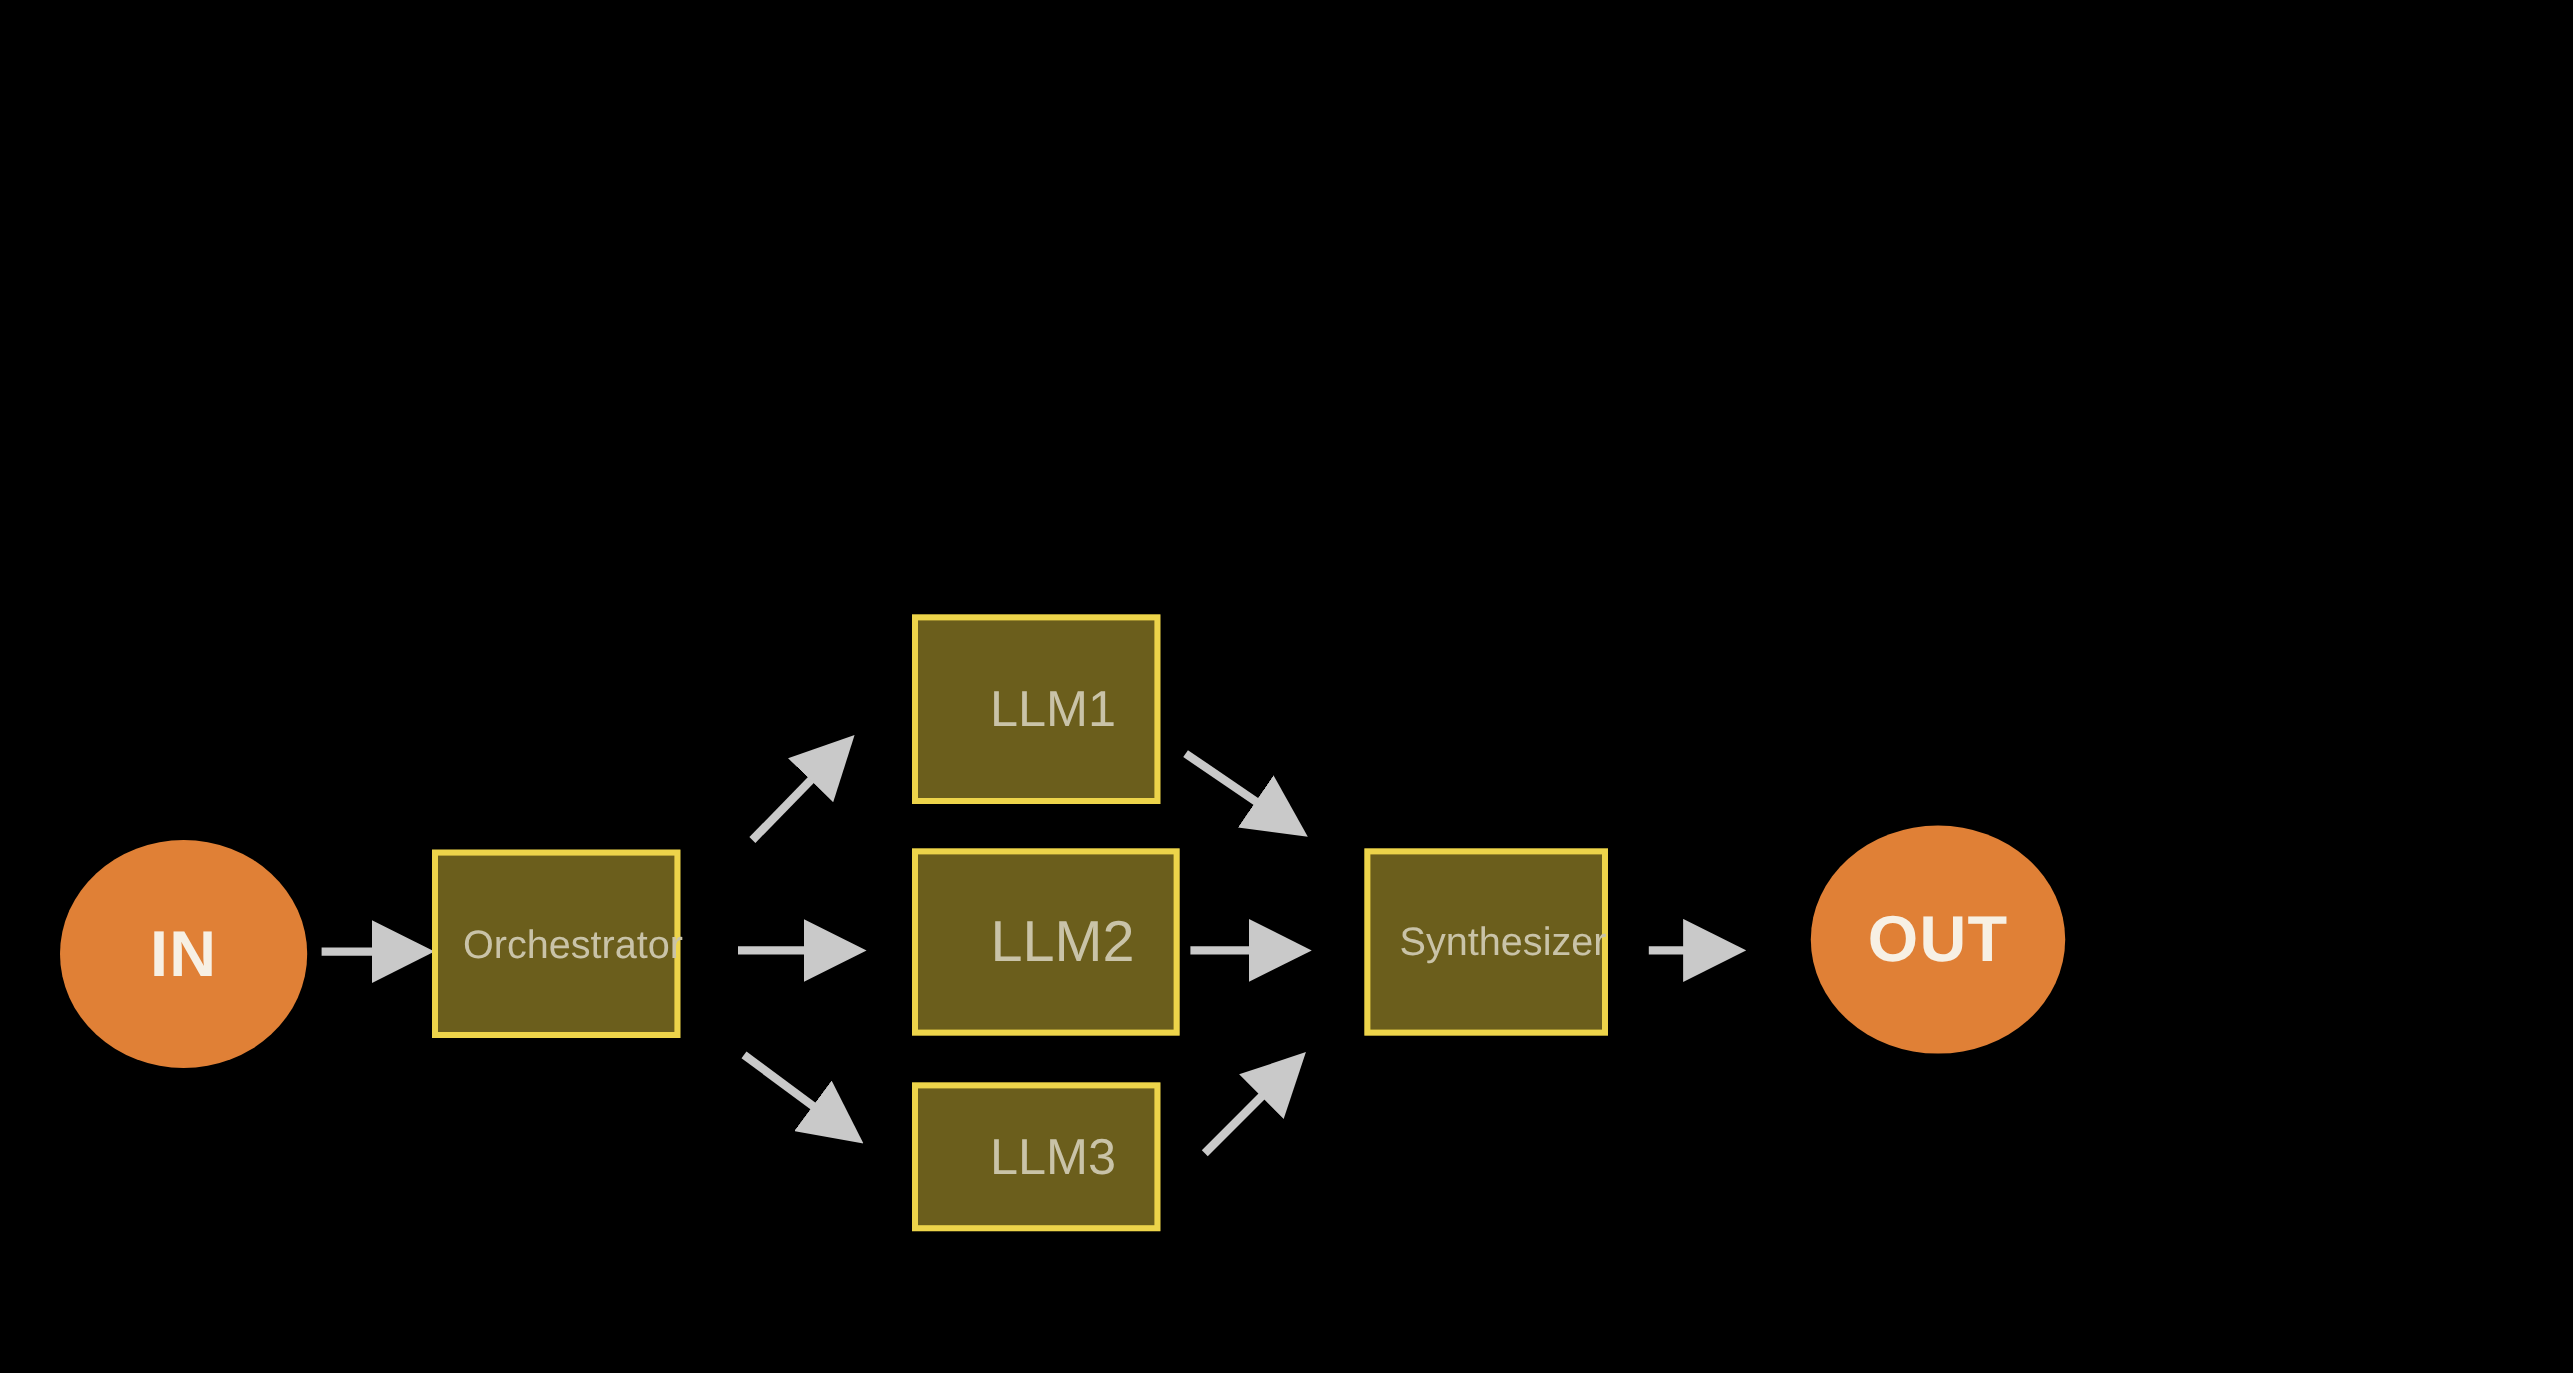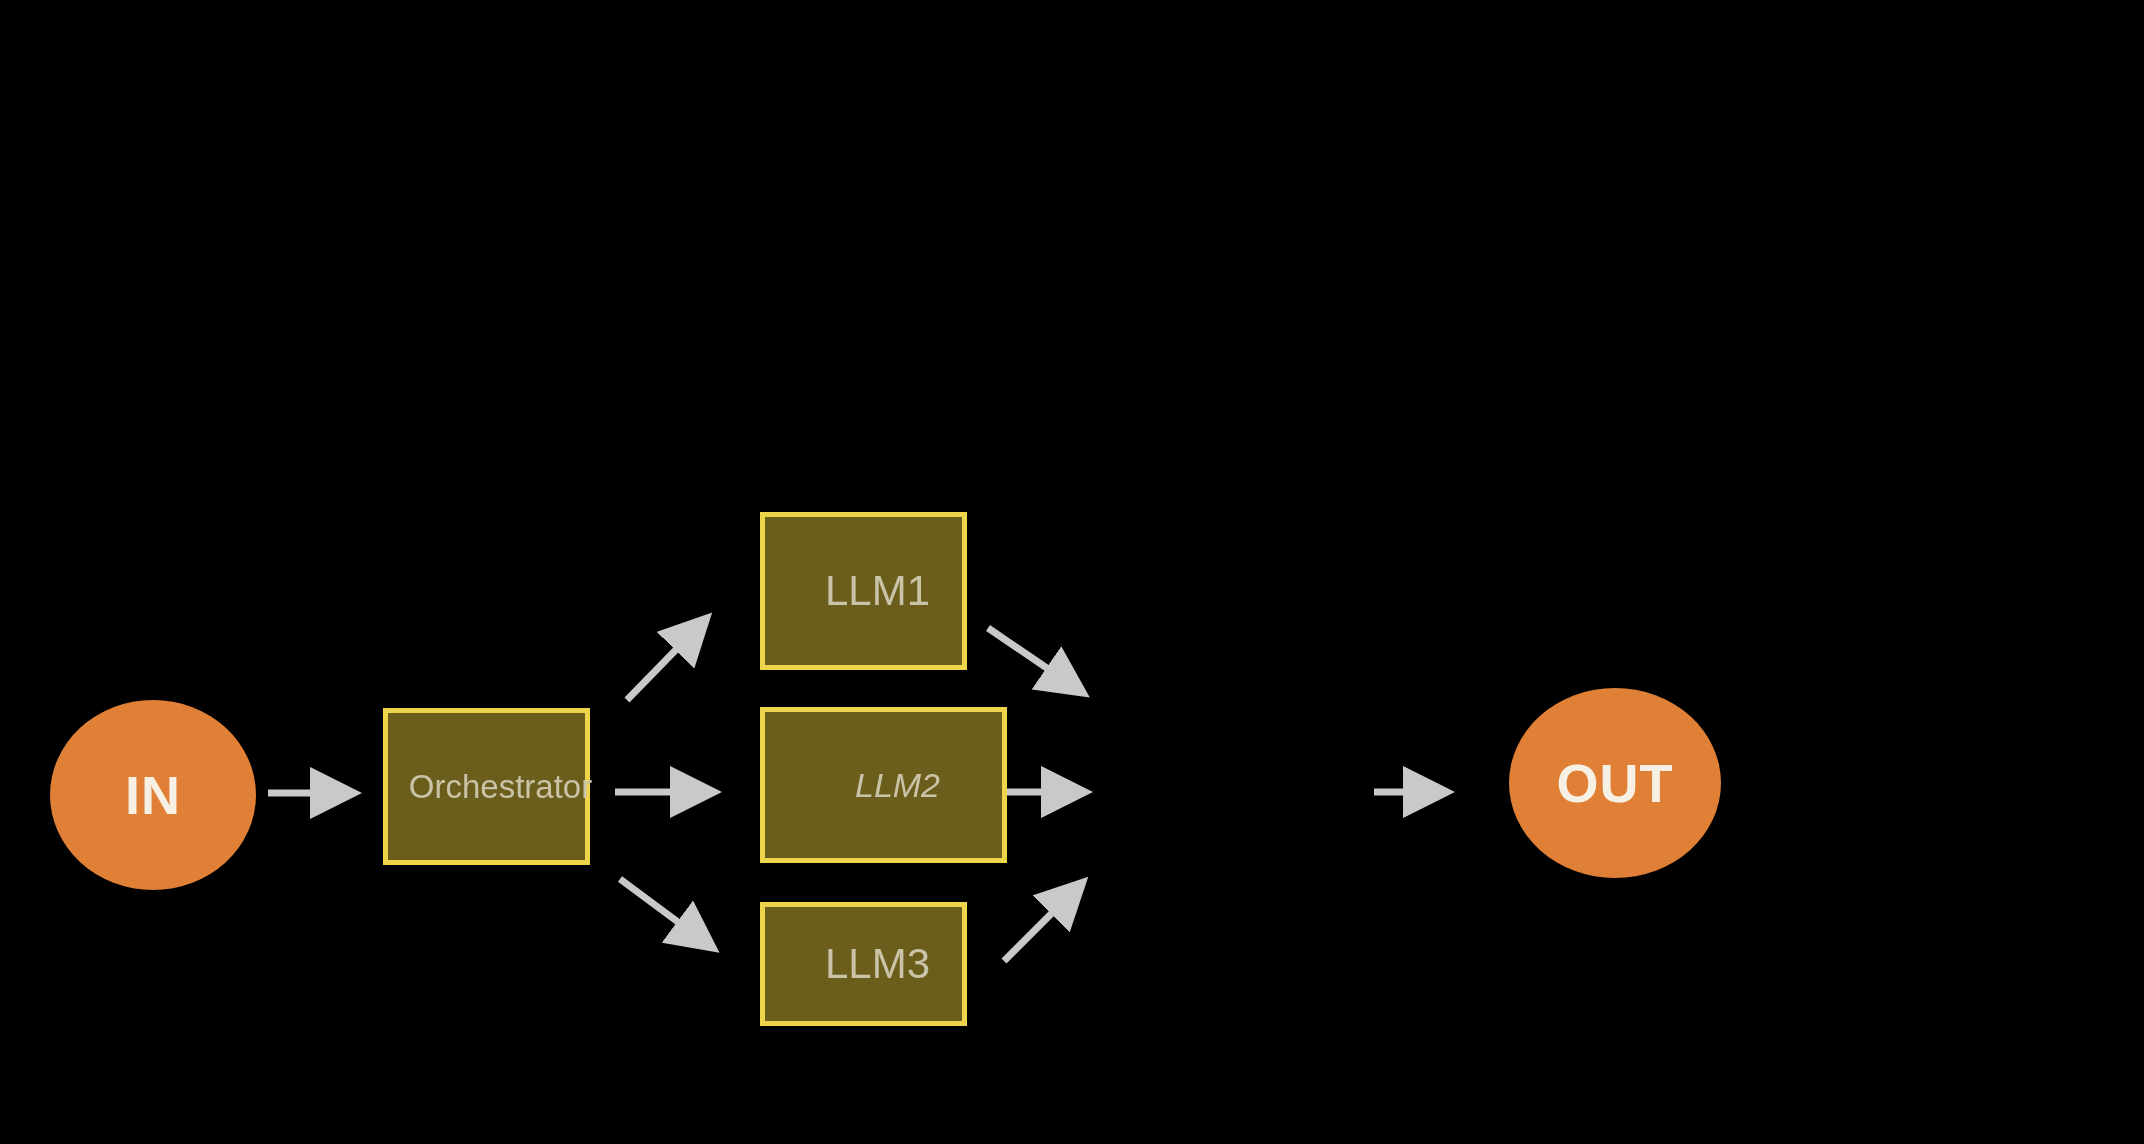--- a/index.html
+++ b/index.html
@@ -75,23 +75,23 @@
   .box {
     background: var(--box-fill, #6B5E1C);
     border: 5px solid var(--box-border, #EDD44A);
     color: var(--box-text, #C9C3A8);
     font-weight: normal;
     padding-left: 28px;
   }
 
   .n-in          { left: 50px;   top: 700px; width: 206px; height: 190px; }
   .n-out         { left: 1509px; top: 688px; width: 212px; height: 190px; }
-  .n-orchestrator{ left: 383px;  top: 708px; width: 207px; height: 157px; font-size: 33px; }
+  .n-orchestrator{ left: 360px;  top: 708px; width: 207px; height: 157px; font-size: 33px; }
   .n-llm1        { left: 760px;  top: 512px; width: 207px; height: 158px; font-size: 42px; }
-  .n-llm2        { left: 760px;  top: 707px; width: 247px; height: 156px; font-size: 34px; font-style: italic; }
+  .n-llm2        { left: 760px;  top: 707px; width: 223px; height: 156px; font-size: 48px; }
   .n-llm3        { left: 760px;  top: 902px; width: 207px; height: 124px; font-size: 42px; }
   .n-synthesizer { left: 1137px; top: 707px; width: 203px; height: 156px; font-size: 33px; }
 </style>
 </head>
 <body>
 
 <div class="slide">
 
 
   <svg class="arrow-layer" viewBox="0 0 2144 1144" xmlns="http://www.w3.org/2000/svg">
@@ -123,18 +123,21 @@
   </div>
 
   <div class="node box n-llm2">
     <span>LLM2</span>
   </div>
 
   <div class="node box n-llm3">
     <span>LLM3</span>
   </div>
 
+  <div class="node box n-synthesizer">
+    <span>Synthesizer</span>
+  </div>
 
   <div class="node terminal n-out">
     <span>OUT</span>
   </div>
 
 </div>
 
 </body></html>

